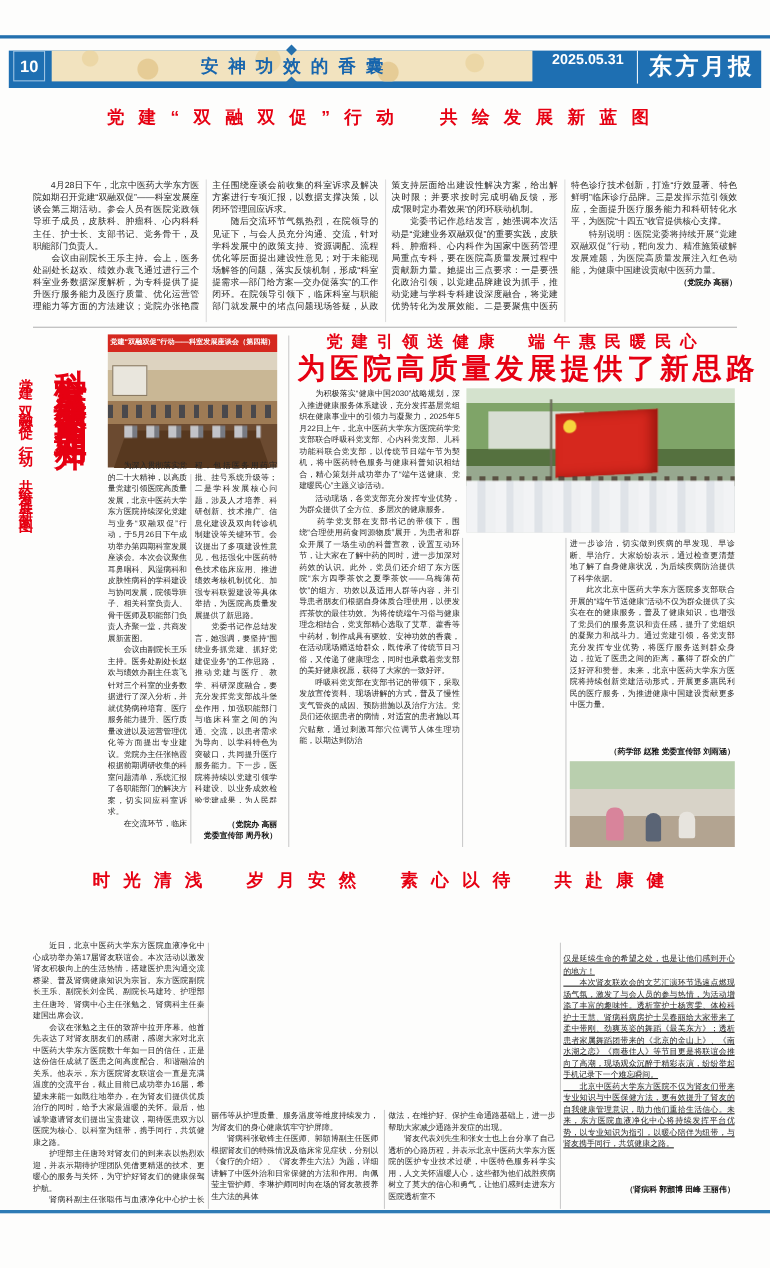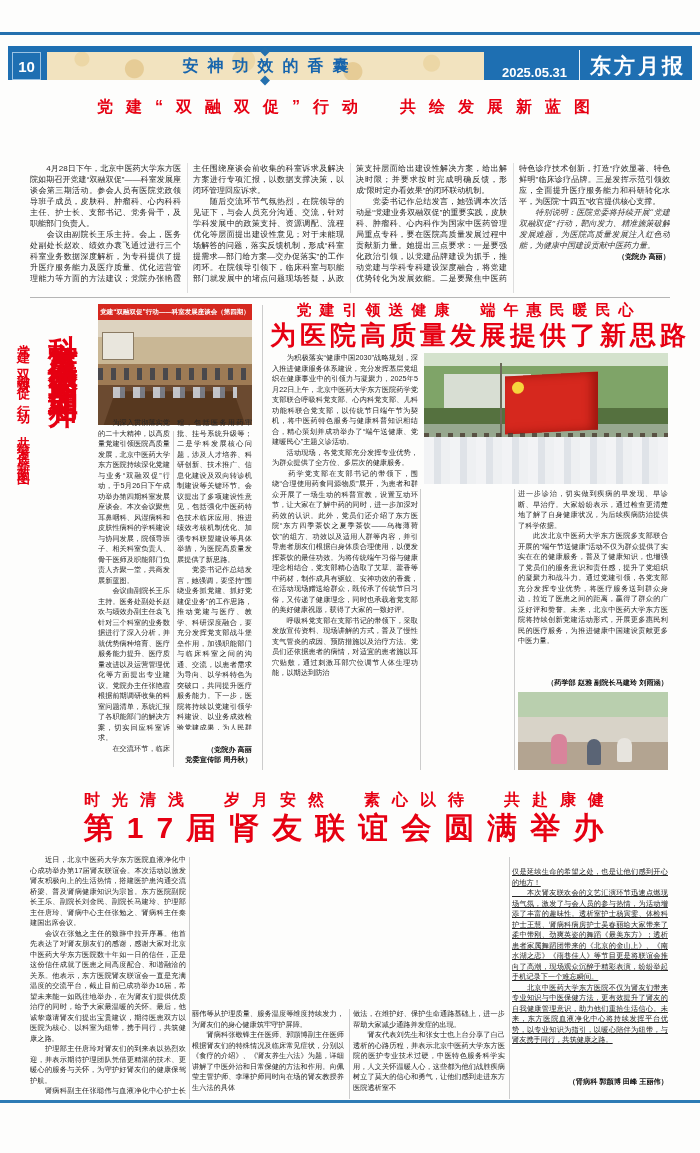--- a/index.html
+++ b/index.html
@@ -1,21 +1,21 @@
 <!DOCTYPE html>
 <html><head>
 <meta charset="utf-8">
 <style>
   html,body{margin:0;padding:0;background:#ffffff;}
   .page{position:relative;width:700px;height:1153px;background:#fdfdfc;overflow:hidden;
         font-family:"Liberation Sans",sans-serif;color:#222;}
   
   .top-rule{position:absolute;top:32px;left:0;width:700px;height:3px;background:#2470ae;}
   .header-bar{position:absolute;top:46px;left:8px;width:684px;height:34px;background:#1e6fb2;
-              display:flex;align-items:flex-end;}
+              display:flex;align-items:flex-start;}
   .pagenum{width:27px;height:26px;margin-left:4px;border:1px solid #9cc3e3;color:#fff;
            font-size:15px;font-weight:bold;display:flex;align-items:center;justify-content:center;}
   .strip{flex:1;height:28px;margin:0 6px;position:relative;background:#f2e3bf;
          background-image:radial-gradient(circle at 20% 60%,#e6cc96 0 9px,transparent 10px),
                           radial-gradient(circle at 45% 30%,#ecd7a6 0 11px,transparent 12px),
                           radial-gradient(circle at 70% 70%,#e6cc96 0 9px,transparent 10px),
                           radial-gradient(circle at 88% 40%,#ecd7a6 0 8px,transparent 9px),
                           radial-gradient(circle at 8% 25%,#ecd7a6 0 7px,transparent 8px);
          display:flex;align-items:center;justify-content:center;}
   .strip-title{color:#1765ad;font-size:16px;font-weight:bold;letter-spacing:9px;text-indent:9px;}
@@ -33,21 +33,21 @@
   .byline{font-size:7.2px;font-weight:bold;color:#111;text-align:right;white-space:pre-wrap;}
   .vrule{position:absolute;width:1px;background:#ccc;}
   .hrule{position:absolute;height:1px;background:#b5b5b5;}
   
   .a1-kick{top:97px;left:30px;width:640px;font-size:16px;letter-spacing:13px;}
   .a1-head{top:116px;left:30px;width:640px;font-size:31px;letter-spacing:14px;}
   .a1-body{position:absolute;top:163px;left:30px;width:640px;height:130px;
            column-count:4;column-gap:12px;column-rule:1px solid #ddd;column-fill:auto;
            font-size:8px;line-height:11px;text-align:justify;color:#262626;overflow:hidden;}
   .a1-body .p{white-space:pre-wrap;}
-  .special{white-space:pre-wrap;font-family:"DejaVu Serif",serif;font-style:italic;color:#333;}
+  .special{white-space:pre-wrap;font-family:"DejaVu Serif",serif;color:#333;}
   
   .a2-vkick{position:absolute;left:14px;top:334px;height:426px;writing-mode:vertical-rl;
             color:#e60012;font-size:13px;font-weight:bold;letter-spacing:6px;}
   .a2-vhead{position:absolute;left:42px;top:312px;height:458px;writing-mode:vertical-rl;
             color:#e60012;font-size:30px;font-weight:bold;letter-spacing:5px;}
   .a2-banner{position:absolute;left:98px;top:304px;width:154px;height:16px;background:#d5281f;
              color:#fff;font-size:6.5px;font-weight:bold;text-align:center;line-height:16px;
              white-space:nowrap;overflow:hidden;}
   .a2-photo{position:absolute;left:98px;top:320px;width:154px;height:105px;overflow:hidden;
             background:linear-gradient(#ddd3c0 0 16%,#c9b795 16% 42%,#9e7b55 42% 62%,#6b4a30 62% 100%);}
@@ -168,29 +168,28 @@
     <div class="a3-flag">
       <div class="a3-emblem"></div>
     </div>
     <div class="a3-heads"></div>
     <div class="a3-coats"></div>
   </div>
   <div class="vrule" style="left:420px;top:489px;height:281px;"></div>
   <div class="vrule" style="left:514px;top:489px;height:281px;"></div>
   <div class="bodytxt a3-colC">进一步诊治，切实做到疾病的早发现、早诊断、早治疗。大家纷纷表示，通过检查更清楚地了解了自身健康状况，为后续疾病防治提供了科学依据。
 　　此次北京中医药大学东方医院多支部联合开展的“端午节送健康”活动不仅为群众提供了实实在在的健康服务，普及了健康知识，也增强了党员们的服务意识和责任感，提升了党组织的凝聚力和战斗力。通过党建引领，各党支部充分发挥专业优势，将医疗服务送到群众身边，拉近了医患之间的距离，赢得了群众的广泛好评和赞誉。未来，北京中医药大学东方医院将持续创新党建活动形式，开展更多惠民利民的医疗服务，为推进健康中国建设贡献更多中医力量。</div>
-  <div class="byline a3-byline">（药学部 赵雅 副院长马建玲 刘雨涵）</div>
+  <div class="byline a3-byline">（药学部 赵雅 党委宣传部 刘雨涵）</div>
   <div class="a3-photo3">
     <div class="a3-fig1"></div>
     <div class="a3-fig2"></div>
     <div class="a3-fig3"></div>
   </div>
 
   <div class="kick a4-kick">时光清浅　岁月安然　素心以待　共赴康健</div>
-  <div class="head a4-head">第17届肾友联谊会圆满举办</div>
   <div class="bodytxt a4-c1">　　近日，北京中医药大学东方医院血液净化中心成功举办第17届肾友联谊会。本次活动以激发肾友积极向上的生活热情，搭建医护患沟通交流桥梁、普及肾病健康知识为宗旨。东方医院副院长王乐、副院长刘金民、副院长马建玲、护理部主任唐玲、肾病中心主任张勉之、肾病科主任秦建国出席会议。
 　　会议在张勉之主任的致辞中拉开序幕。他首先表达了对肾友朋友们的感谢，感谢大家对北京中医药大学东方医院数十年如一日的信任，正是这份信任成就了医患之间高度配合、和谐融洽的关系。他表示，东方医院肾友联谊会一直是充满温度的交流平台，截止目前已成功举办16届，希望未来能一如既往地举办，在为肾友们提供优质治疗的同时，给予大家最温暖的关怀。最后，他诚挚邀请肾友们提出宝贵建议，期待医患双方以医院为核心、以科室为纽带，携手同行，共筑健康之路。
 　　护理部主任唐玲对肾友们的到来表以热烈欢迎，并表示期待护理团队凭借更精湛的技术、更暖心的服务与关怀，为守护好肾友们的健康保驾护航。
 　　肾病科副主任张聪伟与血液净化中心护士长王</div>
   <div class="vrule" style="left:189px;top:857px;height:242px;"></div>
   <div class="bodytxt a4-c2">丽伟等从护理质量、服务温度等维度持续发力，为肾友们的身心健康筑牢守护屏障。
 　　肾病科张敬锋主任医师、郭顗博副主任医师根据肾友们的特殊情况及临床常见症状，分别以《食疗的介绍》、《肾友养生六法》为题，详细讲解了中医外治和日常保健的方法和作用。向佩莹主管护师、李琳护师同时向在场的肾友教授养生六法的具体</div>
   <div class="vrule" style="left:349px;top:1009px;height:90px;"></div>
   <div class="bodytxt a4-c3">做法，在维护好、保护生命通路基础上，进一步帮助大家减少通路并发症的出现。
 　　肾友代表刘先生和张女士也上台分享了自己透析的心路历程，并表示北京中医药大学东方医院的医护专业技术过硬，中医特色服务科学实用，人文关怀温暖人心，这些都为他们战胜疾病树立了莫大的信心和勇气，让他们感到走进东方医院透析室不</div>

